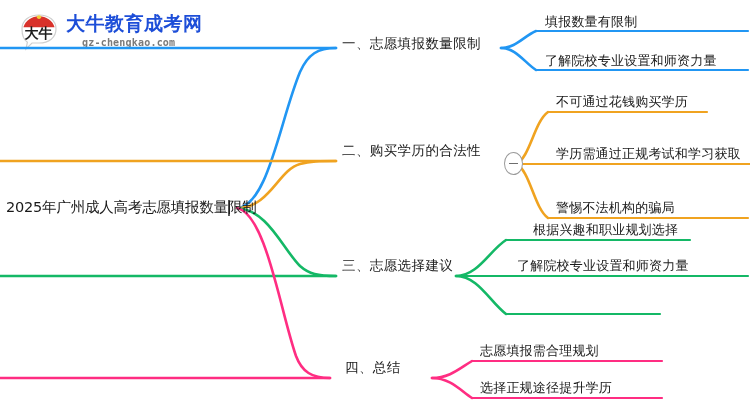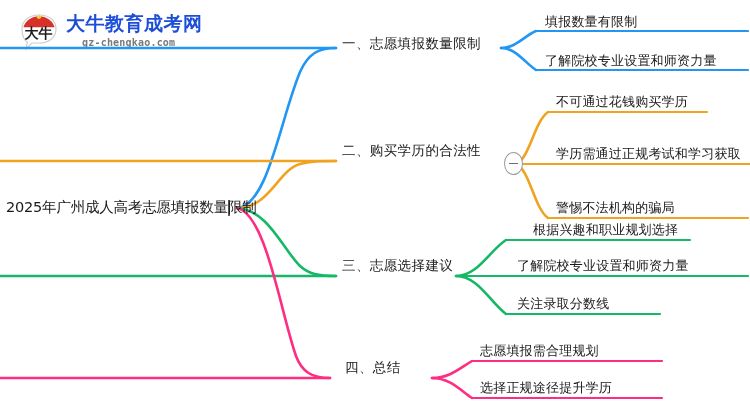--- a/index.html
+++ b/index.html
@@ -199,21 +199,20 @@
   <div class="node leaf-node" style="left:556px; top:145px;">学历需通过正规考试和学习获取</div>
 
   <div class="node leaf-node" style="left:556px; top:199px;">警惕不法机构的骗局</div>
 
   <div class="node branch-node" style="left:342px; top:257px;">三、志愿选择建议</div>
 
   <div class="node leaf-node" style="left:517px; top:221px;margin-left:16px;">根据兴趣和职业规划选择</div>
 
   <div class="node leaf-node" style="left:517px; top:257px;">了解院校专业设置和师资力量</div>
 
-  <div class="node leaf-node" style="left:517px; top:295px;">关注录取分数线</div>
 
   <div class="node branch-node" style="left:345px; top:359px;">四、总结</div>
 
   <div class="node leaf-node" style="left:480px; top:342px;">志愿填报需合理规划</div>
 
   <div class="node leaf-node" style="left:480px; top:379px;">选择正规途径提升学历</div>
 
 </div>
 
 </body></html>

